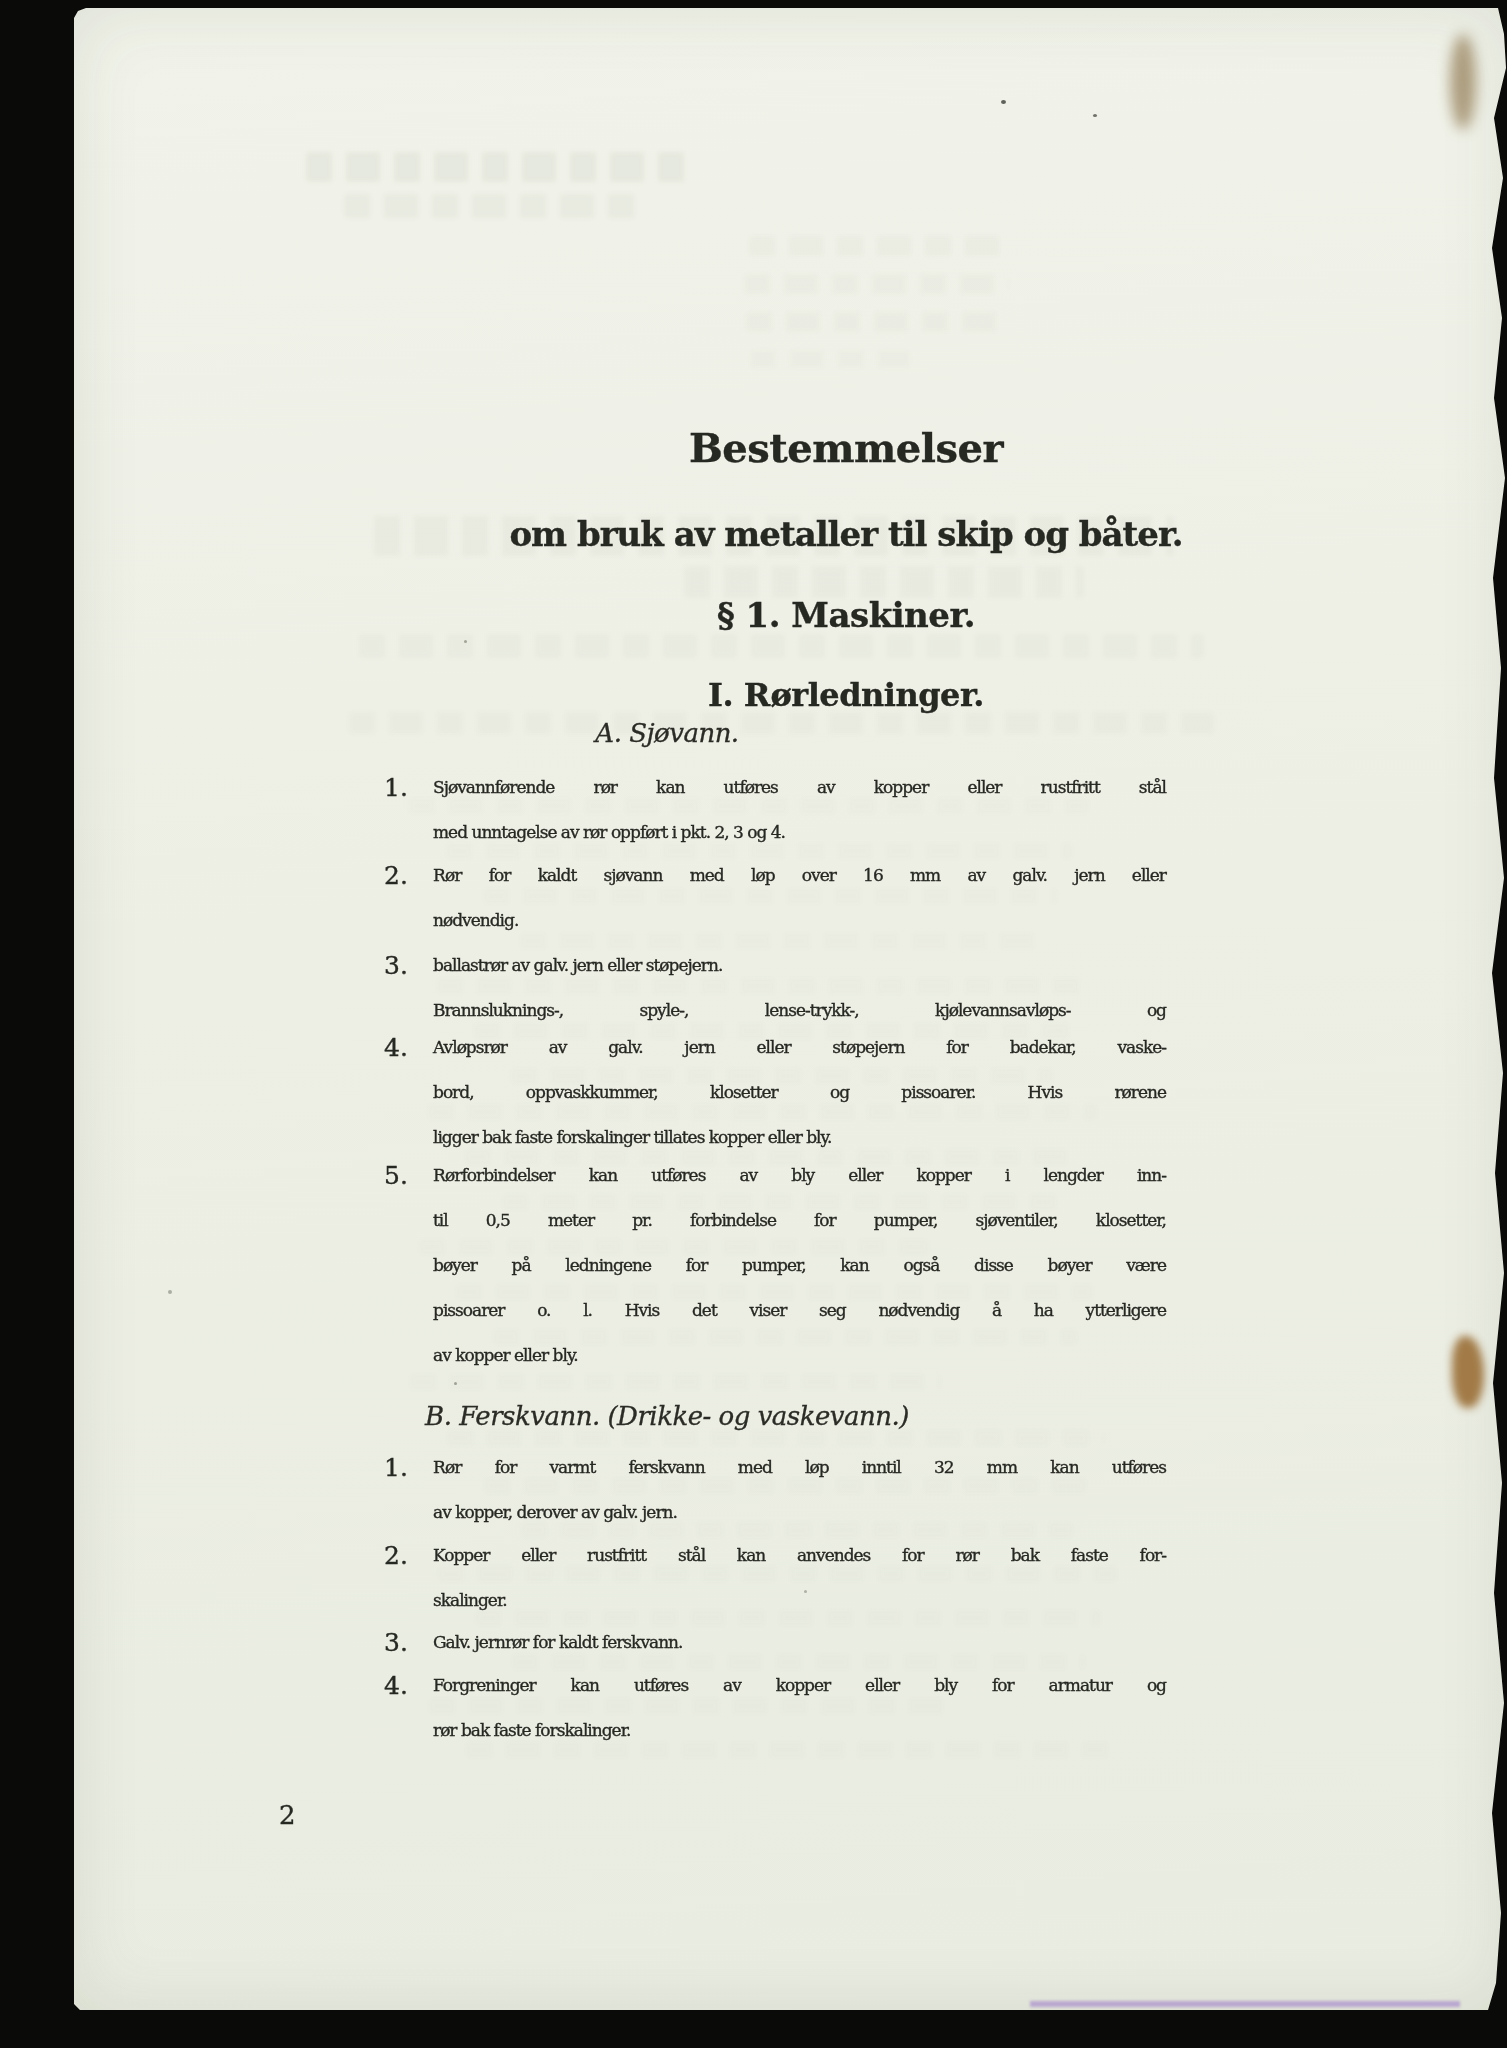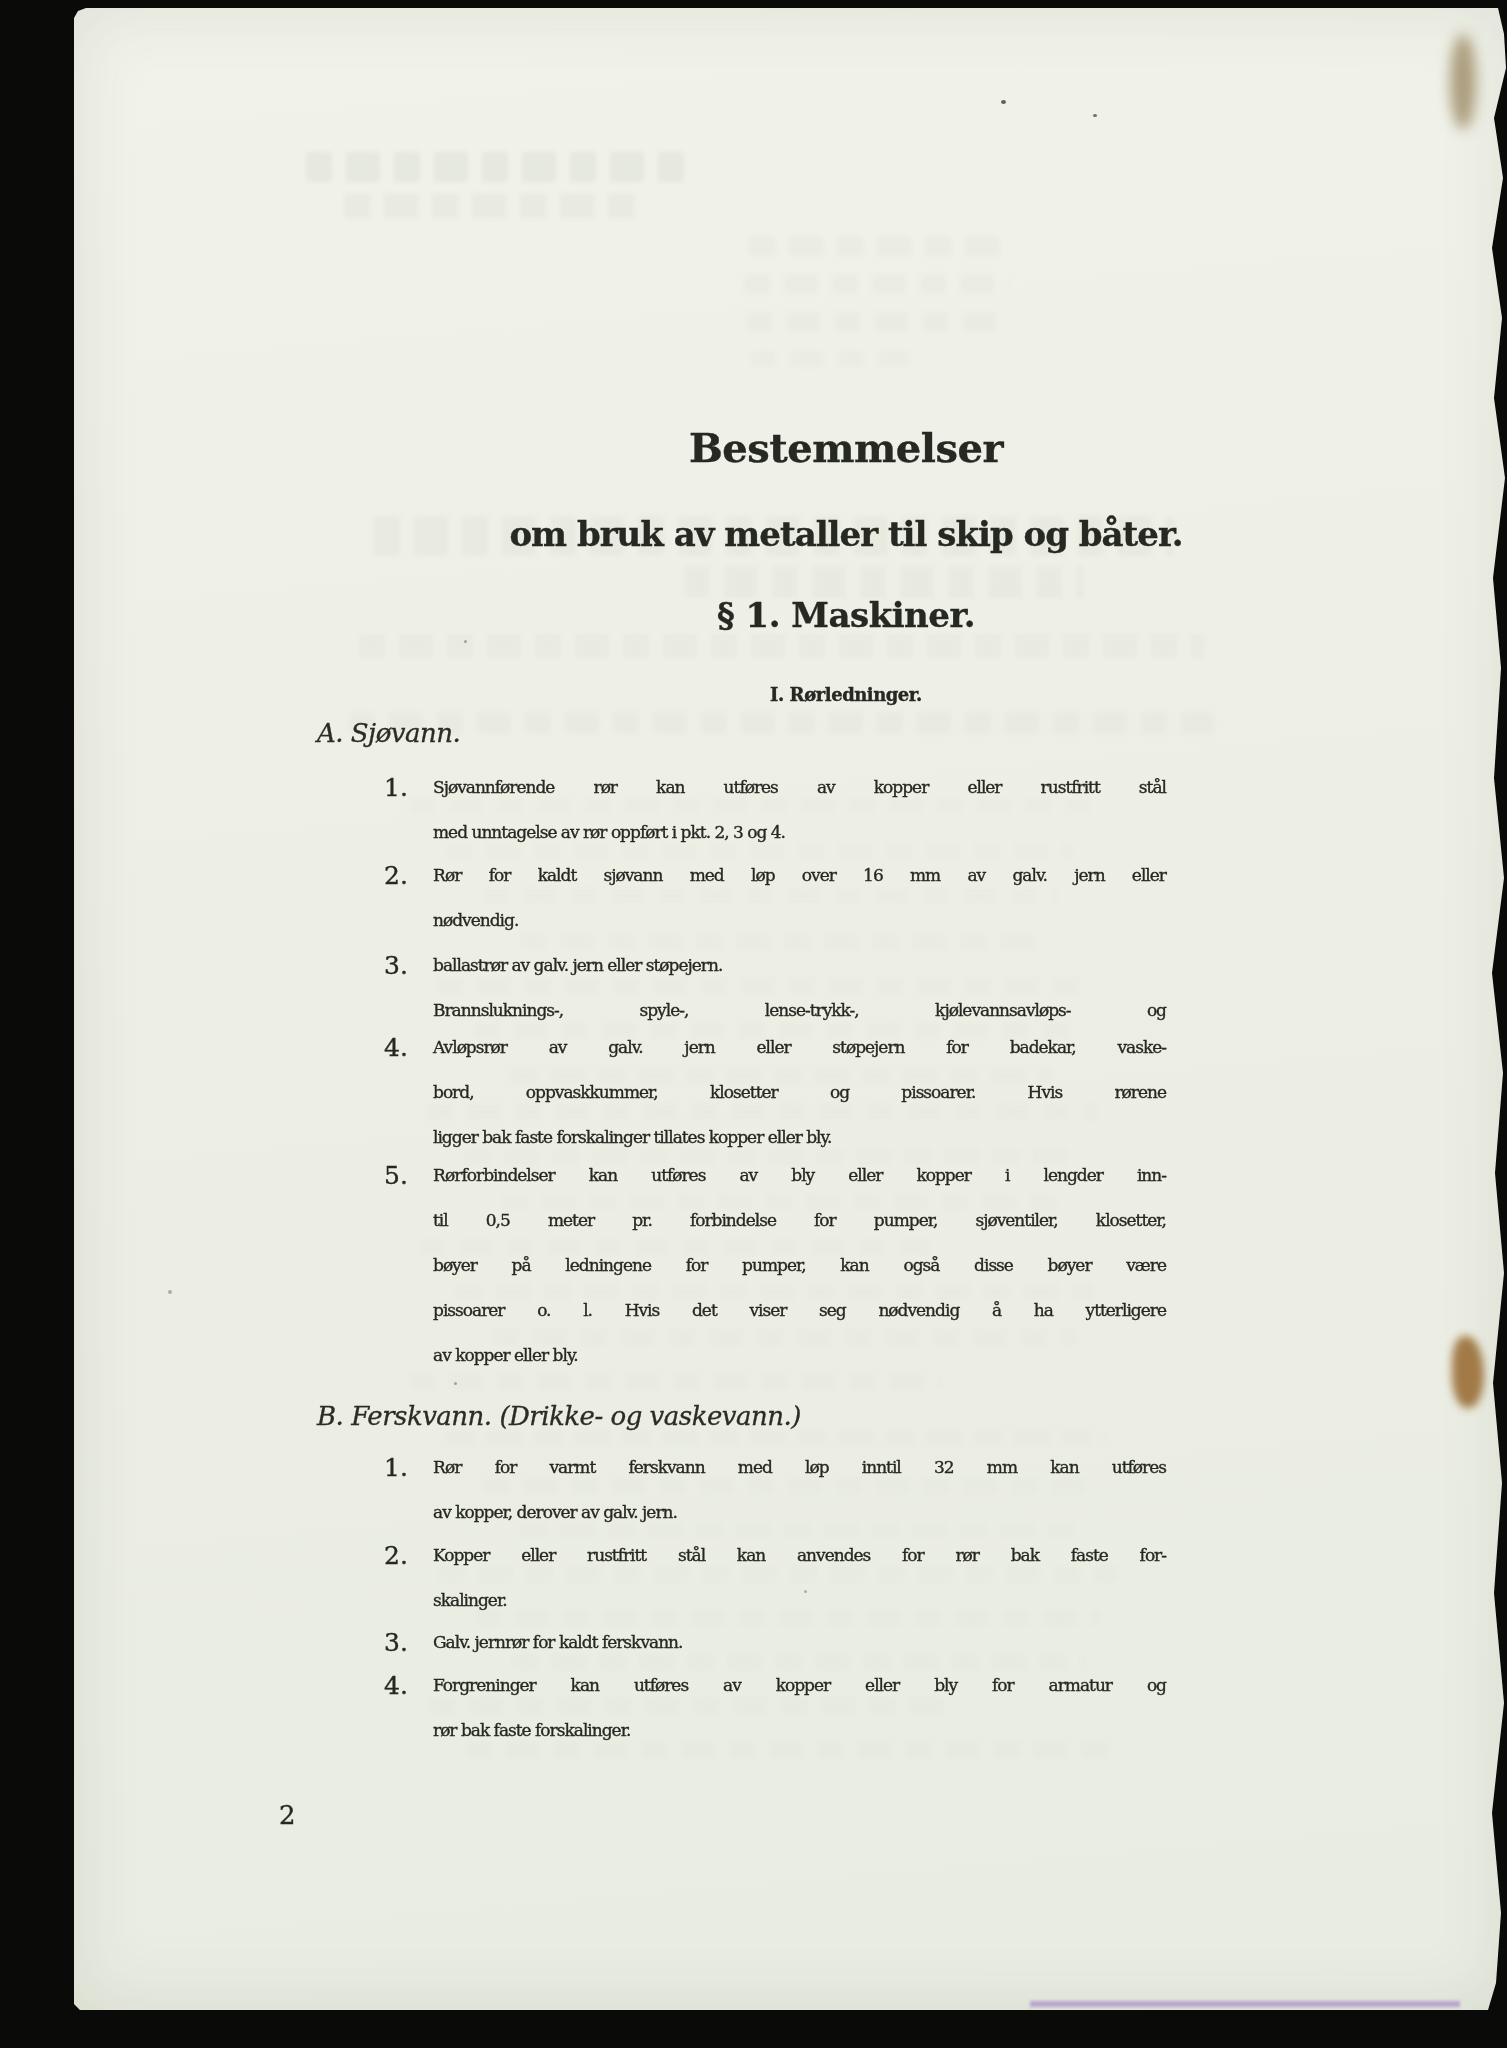--- a/index.html
+++ b/index.html
@@ -23,25 +23,25 @@
       6px 2002px,0px 1996px
     );
     margin-left:44px;
   }
   
   .ink{color:#262822;-webkit-text-stroke:.35px #262822;}
   .centered{position:absolute;left:422px;width:700px;text-align:center;}
   #title-line1{top:416px;font-size:40px;line-height:48px;font-weight:bold;letter-spacing:-.5px;}
   #title-line2{top:504px;font-size:34px;line-height:44px;font-weight:bold;letter-spacing:-1px;}
   #section-heading{top:585px;font-size:34px;line-height:44px;font-weight:bold;letter-spacing:-.5px;}
-  #subsection-heading{top:668px;font-size:18px;line-height:38px;font-weight:bold;letter-spacing:-.5px;}
+  #subsection-heading{top:668px;font-size:32px;line-height:38px;font-weight:bold;letter-spacing:-.5px;}
   .group-label{
     position:absolute;left:243px;width:700px;
     font-style:italic;font-size:26px;line-height:40px;letter-spacing:-.5px;
-    color:#2a2c25;-webkit-text-stroke:.3px #2a2c25;
+    color:#2a2c25;text-align:center;-webkit-text-stroke:.3px #2a2c25;
   }
   .list-item{position:absolute;left:302px;width:790px;}
   .list-item .num{
     position:absolute;left:8px;top:0;font-size:25px;line-height:45px;
     color:#262822;-webkit-text-stroke:.35px #262822;
   }
   .list-item .lines{margin-left:57px;}
   .line{
     font-size:17px;line-height:45px;letter-spacing:-1px;
     color:#262822;-webkit-text-stroke:.35px #262822;

